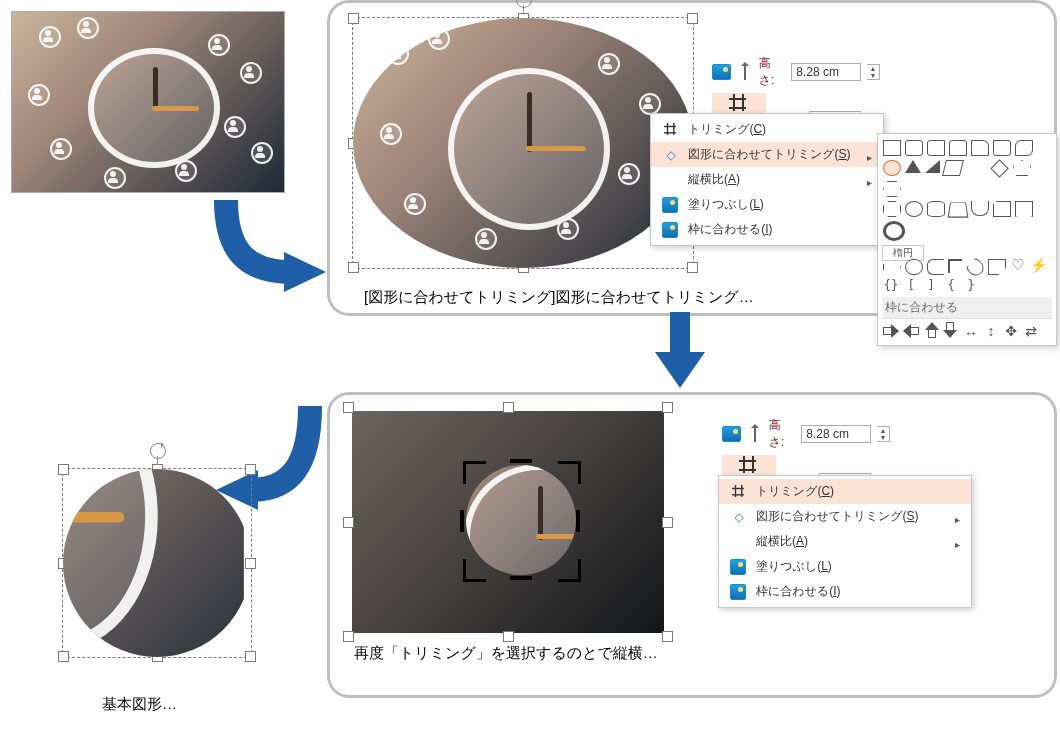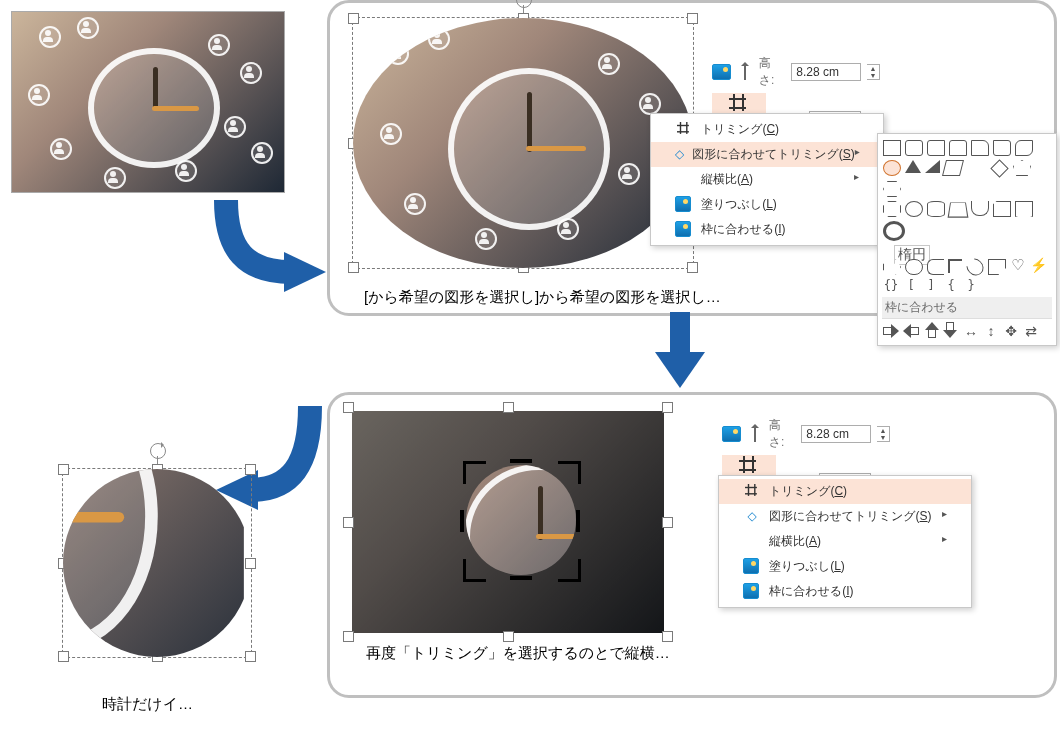--- a/index.html
+++ b/index.html
@@ -23,32 +23,32 @@
   .rot-stem{position:absolute;left:50%;top:-13px;width:1px;height:8px;background:#8a8a8a}
   
   .ribbon{position:absolute;background:#fff}
   .rrow{display:flex;align-items:center;gap:6px;padding:2px 4px}
   .pic-ico{width:18px;height:14px;border:1px solid #168ccf;background:linear-gradient(#1ea0e6,#0e6fb0);border-radius:2px;position:relative;margin-right:2px}
   .pic-ico:after{content:"";position:absolute;width:5px;height:5px;border-radius:50%;background:#ffd866;right:2px;top:2px}
   .dim-ico{width:14px;height:16px;position:relative}
   .dim-h:before{content:"";position:absolute;left:5px;top:0;width:2px;height:100%;background:#666}
   .dim-h:after{content:"";position:absolute;left:2px;top:0;border:4px solid transparent;border-bottom-color:#666;top:-6px}
   .dim-w:before{content:"";position:absolute;top:7px;left:0;height:2px;width:100%;background:#666}
-  .dim-lbl{color:#737373}
+  .dim-lbl{color:#7f1d1d}
   .dim-box{border:1px solid #adadad;background:#fff;width:62px;padding:1px 4px;display:inline-block}
   .spin{display:inline-flex;flex-direction:column;border:1px solid #adadad;border-left:none}
   .spin span{width:12px;height:7px;display:flex;align-items:center;justify-content:center;color:#555;font-size:7px;line-height:7px}
   .cropbtn{background:#fce3d6;display:flex;flex-direction:column;align-items:center;padding:2px 6px;border-right:0;color:#444}
   .crop-ico{width:18px;height:18px;position:relative;margin-bottom:1px}
   .crop-ico:before{content:"";position:absolute;left:3px;top:-1px;width:2px;height:17px;background:#333;box-shadow:9px 0 #333}
   .crop-ico:after{content:"";position:absolute;top:3px;left:-1px;height:2px;width:17px;background:#333;box-shadow:0 9px #333}
   .cdd{width:8px;font-size:8px;color:#444;text-align:center;margin-top:1px}
   
   .menu{position:absolute;background:#fff;border:1px solid #c8c8c8;box-shadow:2px 2px 6px rgba(0,0,0,.2);min-width:210px;padding:3px 0}
-  .mitem{display:flex;align-items:flex-start;padding:4px 24px;white-space:nowrap;position:relative}
+  .mitem{display:flex;align-items:flex-end;padding:4px 11px;white-space:nowrap;position:relative}
   .mitem.hi{background:#fce3d6}
   .mico{width:18px;height:16px;margin-right:8px;display:flex;align-items:center;justify-content:center}
   .mitem .sub{margin-left:auto;color:#555;font-size:10px}
   .ukey{text-decoration:underline}
   
   .gallery{position:absolute;background:#fff;border:1px solid #c8c8c8;box-shadow:2px 2px 6px rgba(0,0,0,.2);padding:4px 4px 6px;width:170px}
   .gsec{color:#6b6b6b;background:#efefef;border-bottom:1px solid #dedede;padding:2px 3px;margin:2px 0}
   .grow{display:flex;flex-wrap:wrap;gap:4px;padding:2px 1px}
   .gshape{width:16px;height:14px;border:1px solid #555;display:inline-block;position:relative;background:#fff}
   .gshape.rnd{border-radius:3px}
@@ -213,21 +213,21 @@
       <span class="gshape" style="clip-path:polygon(30% 0,70% 0,100% 30%,100% 70%,70% 100%,30% 100%,0 70%,0 30%)"></span>
       <span class="gshape ellipse"></span>
       <span class="gshape" style="border-radius:7px/3px"></span>
       <span class="gshape" style="transform:perspective(20px) rotateX(20deg)"></span>
       <span class="gshape" style="border-radius:0 0 8px 8px;border-top:none"></span>
       <span class="gshape" style="clip-path:polygon(20% 0,100% 0,100% 100%,0 100%,0 20%)"></span>
       <span class="gshape" style="clip-path:polygon(0 0,100% 0,100% 100%,50% 80%,0 100%)"></span>
       <span class="gshape ellipse" style="border-width:3px"></span>
     </div>
     <div style="position:relative;margin:2px 0">
-      <span style="position:absolute;left:12px;top:0;font-size:14px;background:#fff;border:1px solid #c8c8c8;padding:0 3px;color:#555">楕円</span>
+      <span style="position:absolute;left:0;top:0;font-size:10px;background:#fff;border:1px solid #c8c8c8;padding:0 10px;color:#555">楕円</span>
     </div>
     <div class="grow" style="margin-top:14px">
       <span class="gshape" style="clip-path:polygon(0 30%,70% 30%,70% 0,100% 50%,70% 100%,70% 70%,0 70%)"></span>
       <span class="gshape pill"></span>
       <span class="gshape" style="border-radius:6px 0 0 6px;border-right:none"></span>
       <span class="gshape" style="border:none;border-left:2px solid #555;border-top:2px solid #555;width:12px;height:12px"></span>
       <span class="gshape" style="border-radius:50%;border-left-color:transparent;transform:rotate(45deg)"></span>
       <span class="gshape" style="clip-path:polygon(0 0,100% 0,100% 60%,60% 60%,60% 100%,0 100%)"></span>
       <span class="gshape" style="border:none;font-size:15px;line-height:12px;color:#555;text-align:center">♡</span>
       <span class="gshape" style="border:none;font-size:14px;line-height:13px;color:#555;text-align:center">⚡</span>
@@ -245,21 +245,21 @@
       <span class="gshape arrowblk" style="transform:scaleX(-1)"></span>
       <span class="gshape arrowblk" style="transform:rotate(-90deg)"></span>
       <span class="gshape arrowblk" style="transform:rotate(90deg)"></span>
       <span class="gshape" style="border:none;font-size:14px;text-align:center;color:#555">↔</span>
       <span class="gshape" style="border:none;font-size:14px;text-align:center;color:#555">↕</span>
       <span class="gshape" style="border:none;font-size:14px;text-align:center;color:#555">✥</span>
       <span class="gshape" style="border:none;font-size:14px;text-align:center;color:#555">⇄</span>
     </div>
   </div>
 
-  <div class="caption" style="left:34px;bottom:6px">[から希望の図形を選択し]から希望の図形を選択し…</div>
+  <div class="caption" style="left:34px;bottom:6px">[図形に合わせてトリミング]図形に合わせてトリミング…</div>
 </div>
 
 <svg class="bigarrow" style="left:650px;top:312px" width="60" height="80" viewBox="0 0 60 80">
   <rect x="20" y="0" width="20" height="42" fill="#1f5fa8"></rect>
   <path d="M5 40 L55 40 L30 76 Z" fill="#1f5fa8"></path>
 </svg>
 
 <div class="panel" style="left:327px;top:392px;width:724px;height:300px">
   <div style="position:absolute;left:22px;top:16px;width:312px;height:222px">
     <div class="thumbimg" style="filter:grayscale(.6) brightness(.55)"></div>
@@ -342,21 +342,21 @@
         <span><span>塗りつぶし(</span><span class="ukey">L</span><span>)</span></span>
       </div>
     <div class="mitem">
         <span class="mico">
           <span class="pic-ico"></span>
         </span>
         <span><span>枠に合わせる(</span><span class="ukey">I</span><span>)</span></span>
       </div>
   </div>
 
-  <div class="caption" style="left:36px;bottom:32px">再度「トリミング」を選択するのとで縦横…</div>
+  <div class="caption" style="left:24px;bottom:32px">再度「トリミング」を選択するのとで縦横…</div>
 </div>
 
 <svg class="bigarrow" style="left:210px;top:406px" width="120" height="120" viewBox="0 0 120 120">
   <path d="M100 0 C100 60 80 84 40 84" stroke="#1f5fa8" stroke-width="24" fill="none"></path>
   <path d="M48 64 L6 84 L48 104 Z" fill="#1f5fa8"></path>
 </svg>
 
 <div style="position:absolute;left:42px;top:438px;width:230px;height:260px">
   <div class="selbox" style="left:20px;top:30px;width:188px;height:188px">
     <span class="hnd tl"></span>
@@ -368,14 +368,14 @@
       <span class="hnd ml"></span>
       <span class="hnd mr"></span>
     <span class="rot"></span>
       <span class="rot-stem"></span>
     <div style="position:absolute;inset:0;border-radius:50%;overflow:hidden">
       <div class="thumbimg" style="transform:scale(2.1) translate(-28%,-14%)">
         <div class="clockbig" style="left:28%;top:18%;width:44%;height:62%"></div>
       </div>
     </div>
   </div>
-  <div class="caption" style="left:60px;bottom:-16px">時計だけイ…</div>
+  <div class="caption" style="left:60px;bottom:-16px">基本図形…</div>
 </div>
 
 </body></html>

